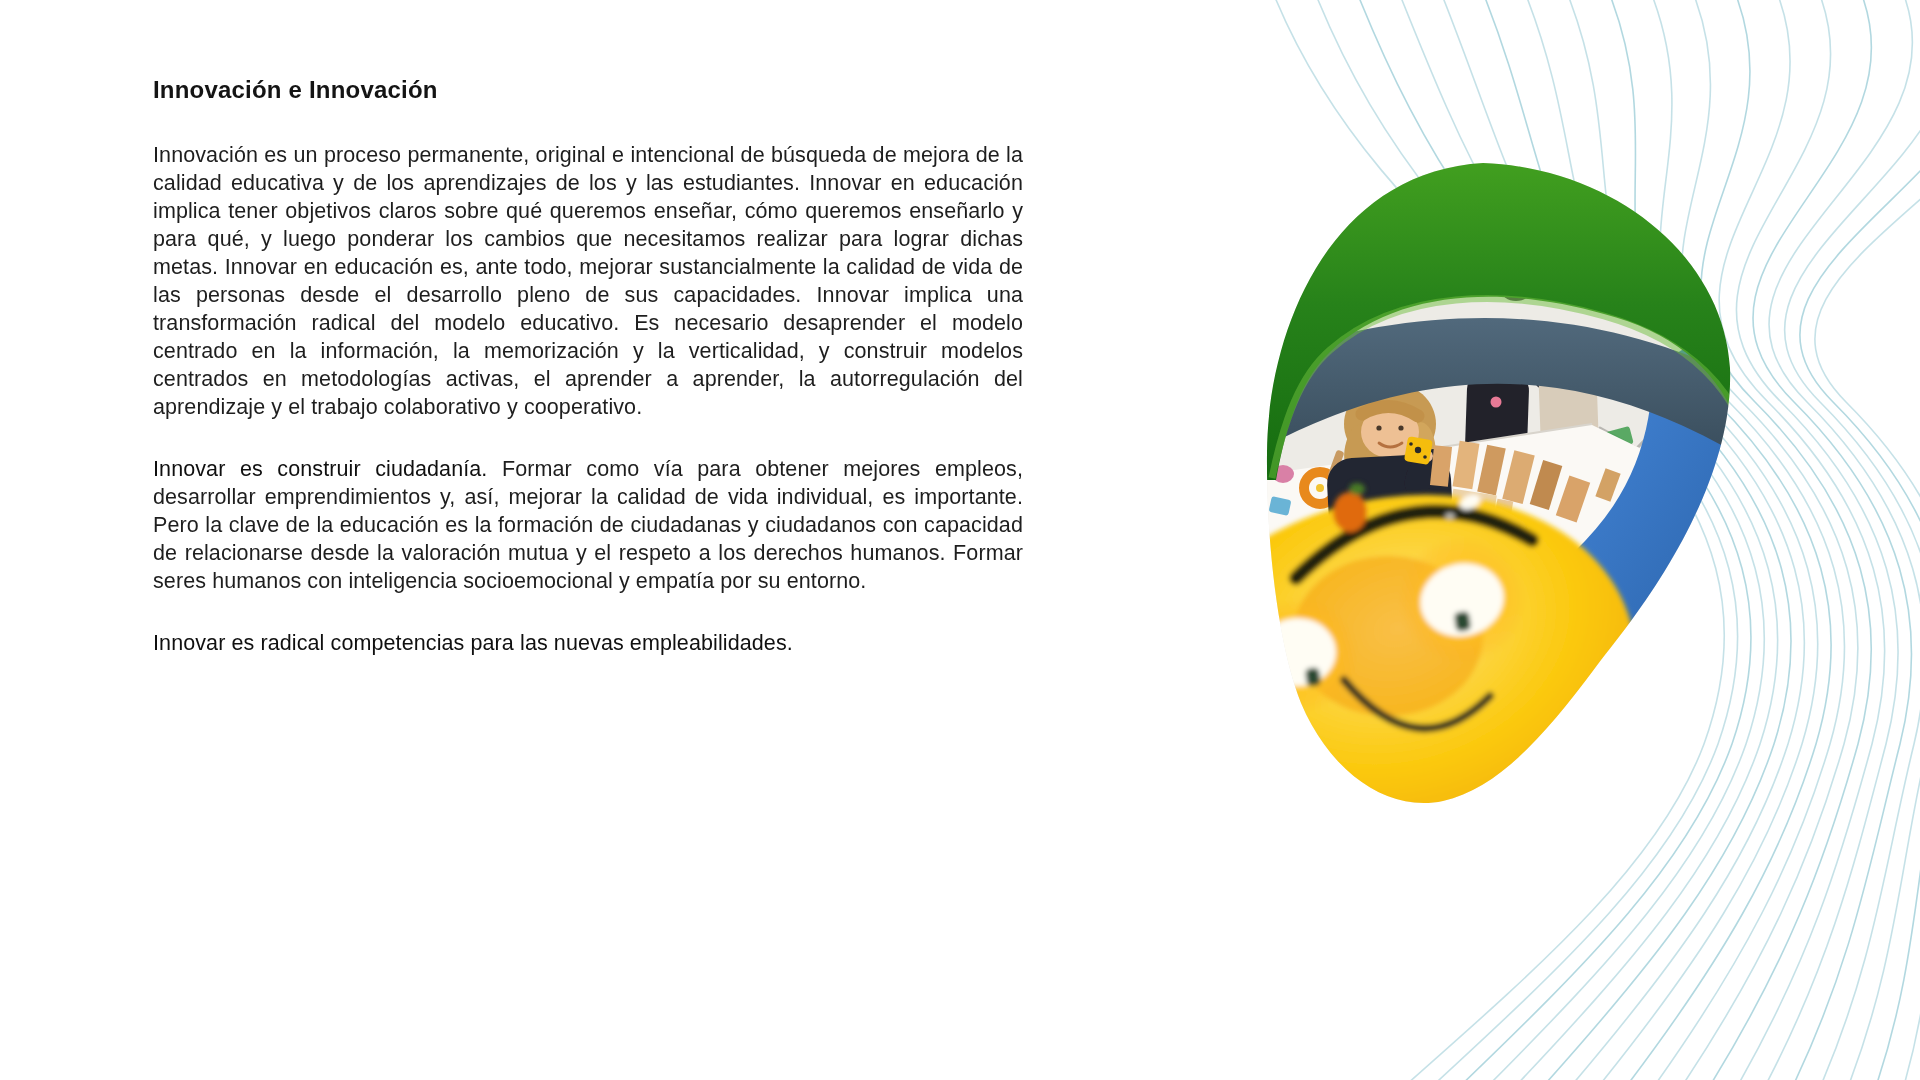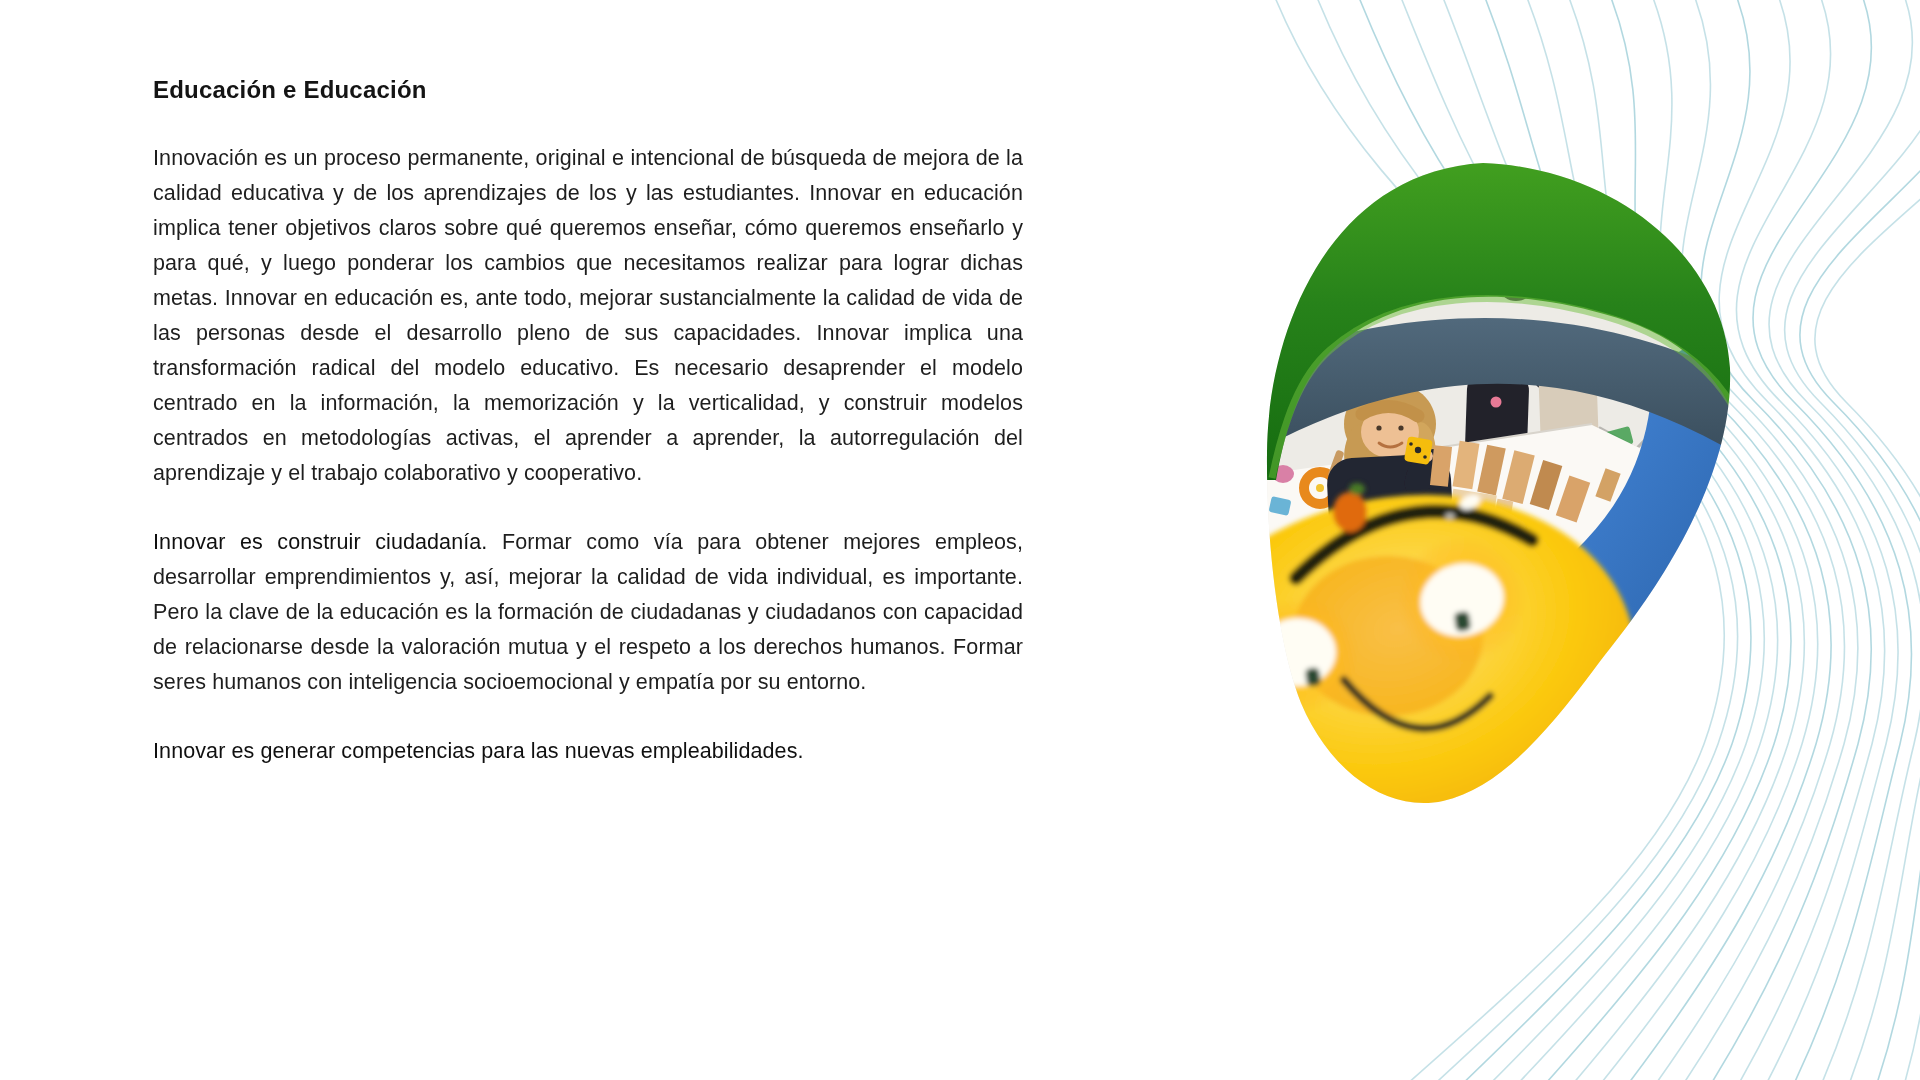--- a/index.html
+++ b/index.html
@@ -2,21 +2,21 @@
 <html style="--line-color: #aed6de; --text-color: #1e1e1e; --green-arch: #2f8c15; --slate-arch: #46607a; --blue-arch: #3a78c8; --bee-yellow: #f5bd08;"><head>
 <meta charset="utf-8">
 <style>
   html,body{margin:0;padding:0;background:#ffffff;}
   body{width:1920px;height:1080px;overflow:hidden;
        font-family:"Liberation Sans","DejaVu Sans",sans-serif;}
   .stage{position:relative;width:1920px;height:1080px;background:#fff;}
   .art-svg{position:absolute;left:0;top:0;width:1920px;height:1080px;}
   .text-col{position:absolute;left:153px;top:76px;width:870px;color:var(--text-color,#1e1e1e);}
   .doc-title{font-size:24px;font-weight:bold;margin:0 0 37px 0;letter-spacing:.2px;color:#141414;}
-  .para{font-size:21.5px;line-height:35px;text-align:justify;margin:0 0 34px 0;
+  .para{font-size:21.5px;line-height:28px;text-align:justify;margin:0 0 34px 0;
         color:var(--text-color,#1e1e1e);letter-spacing:.1px;}
   .para b{font-weight:normal;color:#101010;}
   .para.final{font-weight:bold;margin-bottom:0;color:#101010;}
   .wline{fill:none;stroke:var(--line-color,#aed6de);stroke-width:1.6;opacity:.72;}
   .wline:nth-child(3n){opacity:.95;}
 </style>
 </head>
 <body>
 
 <div class="stage">
@@ -192,22 +192,22 @@
         <ellipse cx="1298" cy="652" rx="38" ry="34" fill="#fffdf4"></ellipse>
         <rect x="1306" y="668" width="14" height="18" rx="5" fill="#2c4a30" transform="rotate(-8 1313 677)"></rect>
         <path d="M1344 680 Q1418 768 1490 696" stroke="#2f2d20" stroke-width="8" fill="none" stroke-linecap="round"></path>
         <ellipse cx="1470" cy="502" rx="11" ry="7" fill="#ffffff" opacity=".95" transform="rotate(-25 1470 502)"></ellipse>
         <ellipse cx="1450" cy="516" rx="5" ry="3" fill="#ffffff" opacity=".7"></ellipse>
       </g>
     </g>
   </svg>
 
   <section class="text-col">
-    <h1 class="doc-title">Educación e Educación</h1>
+    <h1 class="doc-title">Innovación e Innovación</h1>
 
     <p class="para"><b></b><span>Innovación es un proceso permanente, original e intencional de búsqueda de mejora de la calidad educativa y de los aprendizajes de los y las estudiantes. Innovar en educación implica tener objetivos claros sobre qué queremos enseñar, cómo queremos enseñarlo y para qué, y luego ponderar los cambios que necesitamos realizar para lograr dichas metas. Innovar en educación es, ante todo, mejorar sustancialmente la calidad de vida de las personas desde el desarrollo pleno de sus capacidades. Innovar implica una transformación radical del modelo educativo. Es necesario desaprender el modelo centrado en la información, la memorización y la verticalidad, y construir modelos centrados en metodologías activas, el aprender a aprender, la autorregulación del aprendizaje y el trabajo colaborativo y cooperativo.</span></p>
 
     <p class="para"><b>Innovar es construir ciudadanía.</b><span> Formar como vía para obtener mejores empleos, desarrollar emprendimientos y, así, mejorar la calidad de vida individual, es importante. Pero la clave de la educación es la formación de ciudadanas y ciudadanos con capacidad de relacionarse desde la valoración mutua y el respeto a los derechos humanos. Formar seres humanos con inteligencia socioemocional y empatía por su entorno.</span></p>
 
-    <p class="para final"><b>Innovar es generar competencias para las nuevas empleabilidades.</b><span></span></p>
+    <p class="para final"><b>Innovar es radical competencias para las nuevas empleabilidades.</b><span></span></p>
   </section>
 
 </div>
 
 </body></html>

